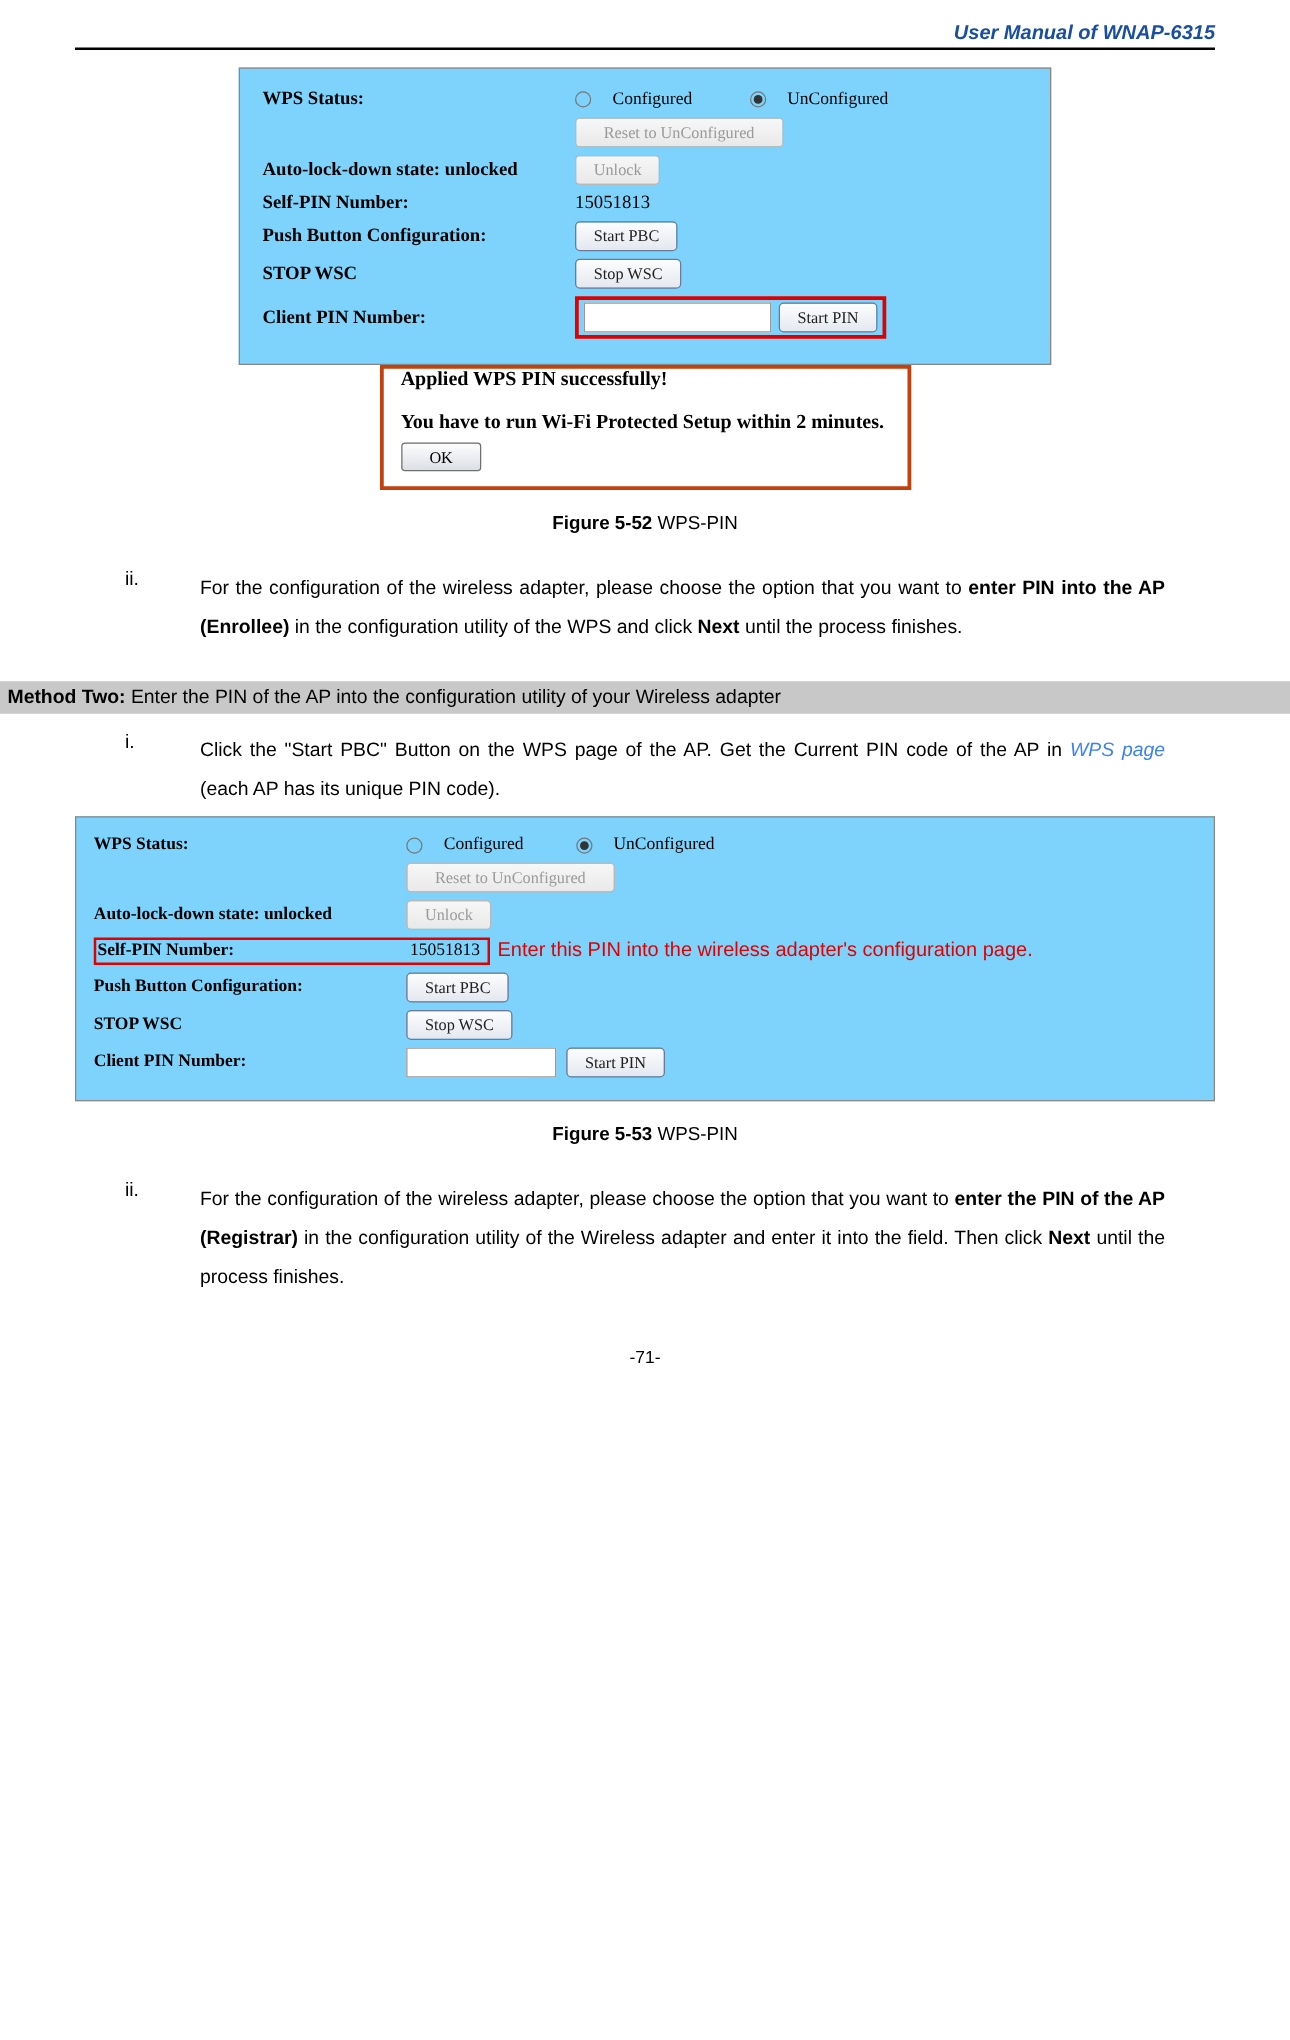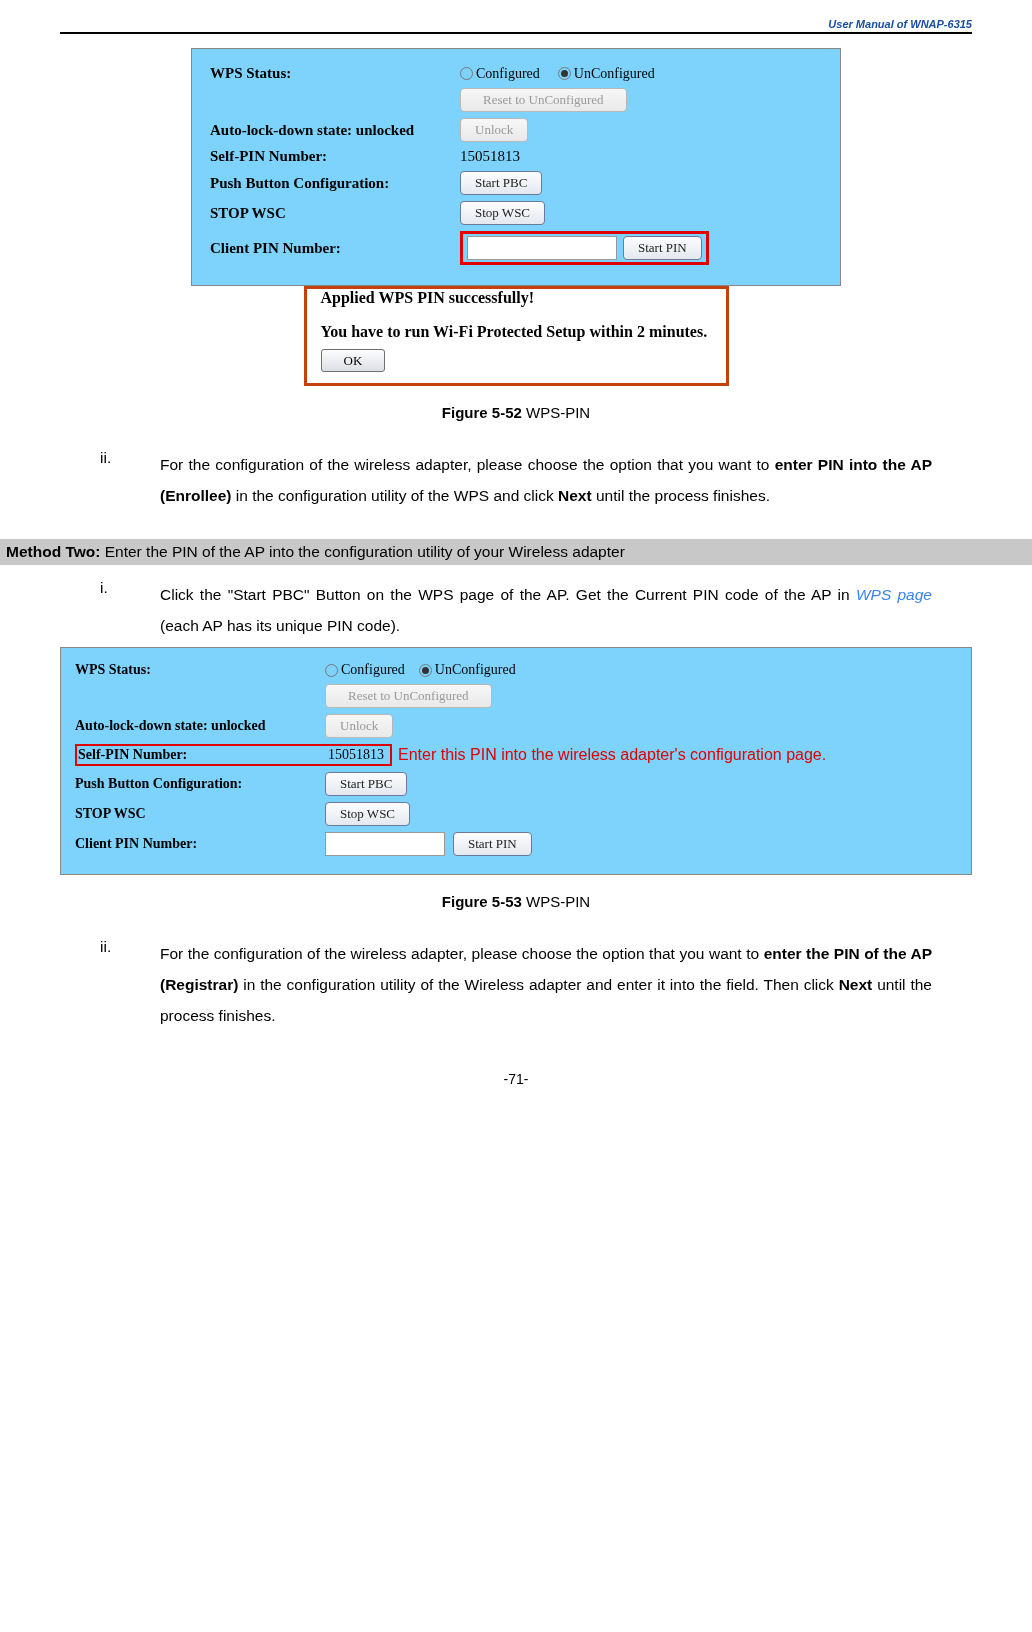--- a/index.html
+++ b/index.html
@@ -12,37 +12,37 @@
     width: 1032px;
   }
   .page {
     padding: 18px 60px 40px 60px;
   }
   .header-title {
     text-align: right;
     font-style: italic;
     font-weight: bold;
     color: #1a4ea0;
-    font-size: 11px;
+    font-size: 16px;
     padding-right: -10px;
     margin-bottom: 2px;
   }
   .hr { border-top: 2px solid #000; margin: 0 0 14px 0; }
   .panel {
     border: 1px solid #888;
     background: #7dd3fc;
     margin: 0 auto;
     font-family: "Times New Roman", serif;
   }
   .panel-51 { width: 650px; padding: 10px 18px 14px 18px; }
   .panel-53 { width: 912px; padding: 8px 14px 12px 14px; margin: 0; }
   .row { display: flex; align-items: center; margin: 6px 0; }
   .row .label { font-weight: bold; font-size: 15px; flex: 0 0 250px; }
   .panel-53 .row .label { flex: 0 0 250px; font-size: 14px; }
-  .radio-group { display: flex; align-items: center; gap: 0; font-size: 14px; }
+  .radio-group { display: flex; align-items: center; gap: 14px; font-size: 14px; }
   .radio-circle {
     width: 13px; height: 13px; border: 1px solid #777; border-radius: 50%;
     display: inline-flex; align-items: center; justify-content: center; margin-right: 3px;
   }
   .radio-dot { width: 7px; height: 7px; background: #333; border-radius: 50%; }
   .btn {
     border: 1px solid #6b7a99;
     border-radius: 4px;
     background: linear-gradient(#fdfdfe,#e4e8ef);
     padding: 3px 14px;

